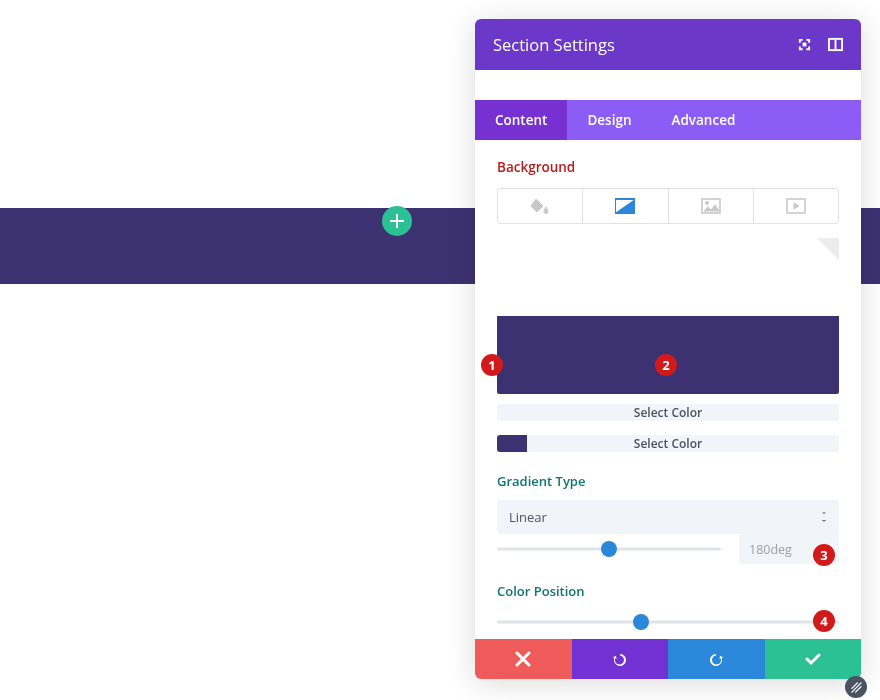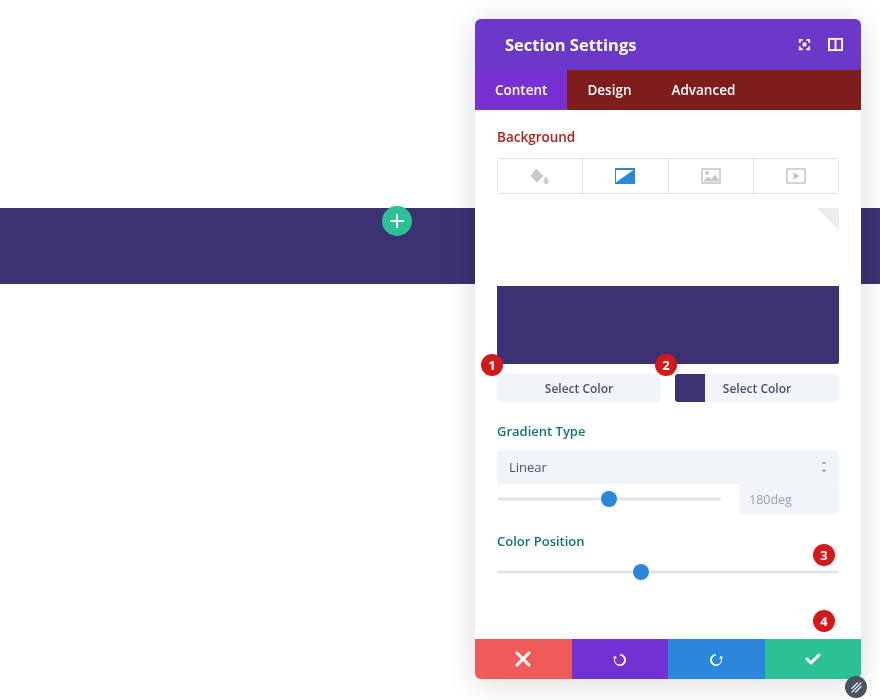--- a/index.html
+++ b/index.html
@@ -53,35 +53,35 @@
   }
   .panel-header {
     background: #6b38c9;
     color: #fff;
     padding: 14px 18px;
     display: flex;
     align-items: center;
     justify-content: space-between;
   }
   .panel-title {
-    font-weight: 700;
+    font-weight: 400;
     font-size: 16.5px;
-    margin-left: 12px;
   }
   .header-icons {
     display: flex;
     gap: 16px;
     align-items: center;
   }
   .header-icons span { cursor: pointer; display:flex; }
   .header-icons svg { width: 15px; height: 15px; fill: #fff; }
 
   .tabs {
-    background: #7f1d1d;
-    display: flex;
+    background: #8b5cf6;
+    display: flex;
+    margin-top: 30px;
   }
   .tab {
     padding: 11px 20px;
     font-size: 13.5px;
     font-weight: 600;
     color: #fff;
     cursor: pointer;
   }
   .tab.active {
     background: #7730d1;
@@ -136,20 +136,21 @@
     top:0; right:0;
     width:0;height:0;
     border-left:22px solid transparent;
     border-top:22px solid #ececec;
   }
 
   .color-row {
     display: flex;
     gap: 14px;
     margin-bottom: 20px;
+    flex-direction: column;
   }
   .color-btn {
     flex: 1;
     display: flex;
     align-items: center;
     justify-content: center;
     height: 28px;
     background: #f1f5f9;
     border-radius: 3px;
     font-size: 12px;

